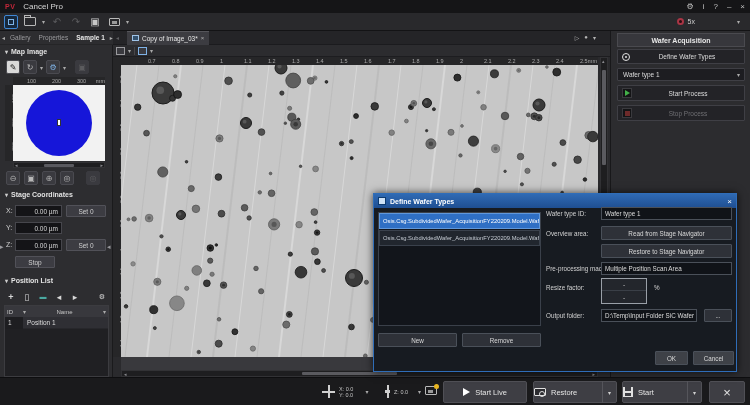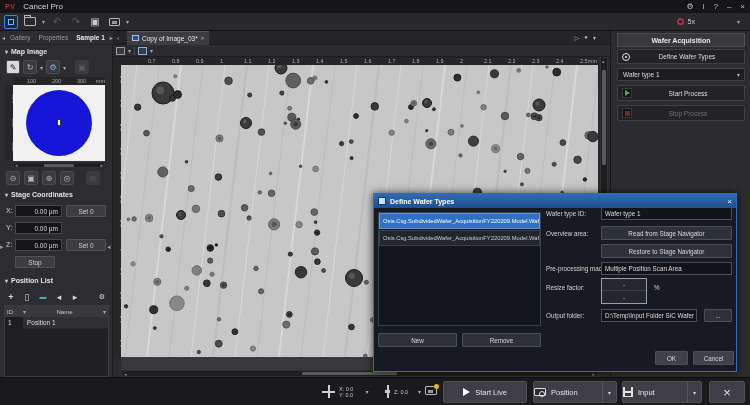--- a/index.html
+++ b/index.html
@@ -592,26 +592,26 @@
     <div class="abs" style="left:425px;top:8px;position:absolute;">
       <div class="monico" style="width:12px;height:9px;"></div>
       <div class="warnbadge"></div>
     </div>
     <div class="bbbtn" style="left:443px;width:84px;">
       <div class="ltri"></div>
       <span>Start Live</span>
     </div>
     <div class="bbbtn" style="left:533px;width:84px;padding-right:0;">
       <div class="camico"></div>
-      <span>Position</span>
+      <span>Restore</span>
       <div class="bbchev" style="margin-left:auto;">▾</div>
     </div>
     <div class="bbbtn" style="left:622px;width:80px;padding-right:0;">
       <div class="savico"></div>
-      <span>Input</span>
+      <span>Start</span>
       <div class="bbchev" style="margin-left:auto;">▾</div>
     </div>
     <div class="bbbtn" style="left:709px;width:36px;font-size:13px;">×</div>
   </div>
 
   <div id="dialog" class="abs">
     <div id="dlgtitle">
       <div id="dlgicon"></div>
       <span class="lbl">Define Wafer Types</span>
       <span id="dlgclose">×</span>

